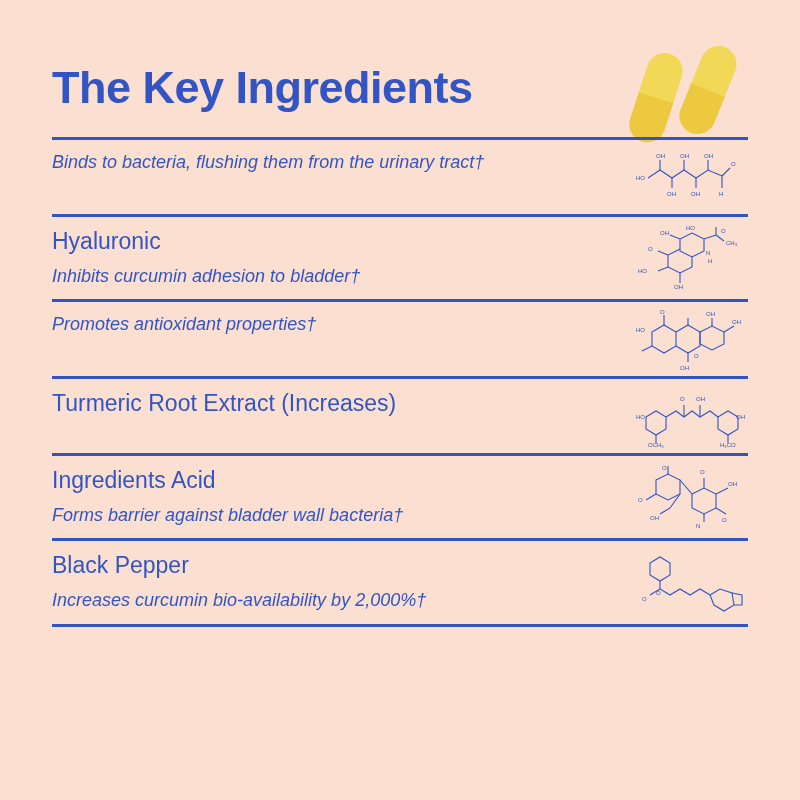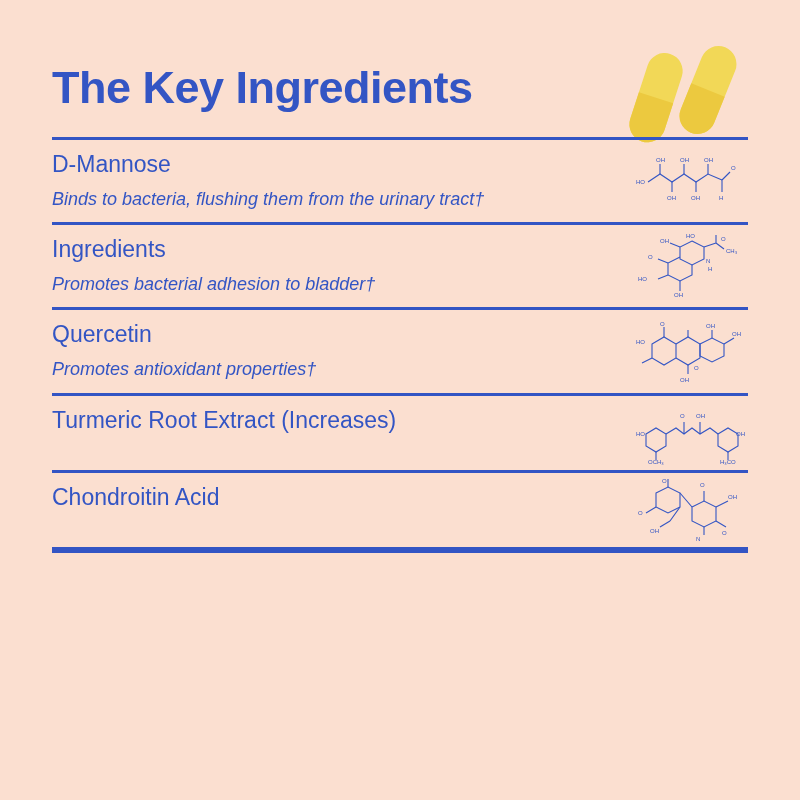--- a/index.html
+++ b/index.html
@@ -96,21 +96,20 @@
     </svg>
   </div>
 
   <h1 class="title">The Key Ingredients</h1>
 
   <div class="list">
 
     <div class="rule"></div>
 
     <div class="row">
-      <p class="ing-name">D-Mannose</p>
       <p class="ing-desc">Binds to bacteria, flushing them from the urinary tract†</p>
       <div class="struct">
         <svg width="112" height="66" viewBox="0 0 112 66">
           <g fill="none" stroke="#3355c4" stroke-width="1.1">
             <path d="M12 34 L24 26 L36 34 L48 26 L60 34 L72 26 L86 32"></path>
             <path d="M24 26 L24 16 M48 26 L48 16 M72 26 L72 16"></path>
             <path d="M36 34 L36 44 M60 34 L60 44"></path>
             <path d="M86 32 L94 24 M86 32 L86 44"></path>
           </g>
           <g fill="#3355c4" font-size="6" font-family="'Liberation Sans', sans-serif">
@@ -123,22 +122,22 @@
             <text x="95" y="22">O</text>
             <text x="83" y="52">H</text>
           </g>
         </svg>
       </div>
     </div>
 
     <div class="rule"></div>
 
     <div class="row">
-      <p class="ing-name">Ingredients</p>
-      <p class="ing-desc">Promotes bacterial adhesion to bladder†</p>
+      <p class="ing-name">Hyaluronic</p>
+      <p class="ing-desc">Inhibits curcumin adhesion to bladder†</p>
       <div class="struct">
         <svg width="112" height="66" viewBox="0 0 112 66">
           <g fill="none" stroke="#3355c4" stroke-width="1.1">
             <path d="M56 8 L68 14 L68 26 L56 32 L44 26 L44 14 Z"></path>
             <path d="M56 32 L56 42 L44 48 L32 42 L32 30 L44 24"></path>
             <path d="M68 14 L80 10 M80 10 L88 16 M80 10 L80 2"></path>
             <path d="M32 42 L22 46 M44 48 L44 58 M32 30 L22 26"></path>
             <path d="M44 14 L34 10"></path>
           </g>
           <g fill="#3355c4" font-size="6" font-family="'Liberation Sans', sans-serif">
@@ -152,21 +151,20 @@
             <text x="12" y="26">O</text>
             <text x="24" y="10">OH</text>
           </g>
         </svg>
       </div>
     </div>
 
     <div class="rule"></div>
 
     <div class="row">
-      <p class="ing-name">Quercetin</p>
       <p class="ing-desc">Promotes antioxidant properties†</p>
       <div class="struct">
         <svg width="112" height="66" viewBox="0 0 112 66">
           <g fill="none" stroke="#3355c4" stroke-width="1.1">
             <path d="M16 26 L28 19 L40 26 L40 40 L28 47 L16 40 Z"></path>
             <path d="M40 26 L52 19 L64 26 L64 40 L52 47 L40 40"></path>
             <path d="M64 26 L76 20 L88 26 L88 38 L76 44 L64 38 Z"></path>
             <path d="M28 19 L28 9 M16 40 L6 45 M52 47 L52 56 M52 19 L52 12"></path>
             <path d="M88 26 L98 20 M76 20 L76 12"></path>
           </g>
@@ -203,21 +201,22 @@
             <text x="12" y="64">OCH₃</text>
             <text x="84" y="64">H₃CO</text>
           </g>
         </svg>
       </div>
     </div>
 
     <div class="rule"></div>
 
     <div class="row">
-      <p class="ing-name">Chondroitin Acid</p>
+      <p class="ing-name">Ingredients Acid</p>
+      <p class="ing-desc">Forms barrier against bladder wall bacteria†</p>
       <div class="struct">
         <svg width="112" height="66" viewBox="0 0 112 66">
           <g fill="none" stroke="#3355c4" stroke-width="1.1">
             <path d="M20 16 L32 10 L44 16 L44 30 L32 36 L20 30 Z"></path>
             <path d="M56 30 L68 24 L80 30 L80 44 L68 50 L56 44 Z"></path>
             <path d="M44 16 L56 30 M44 30 L34 44 M80 30 L92 24 M80 44 L90 50"></path>
             <path d="M32 10 L32 2 M20 30 L10 36 M68 24 L68 14 M68 50 L68 58"></path>
             <path d="M34 44 L24 50"></path>
           </g>
           <g fill="#3355c4" font-size="6" font-family="'Liberation Sans', sans-serif">
@@ -228,17 +227,36 @@
             <text x="60" y="64">N</text>
             <text x="86" y="58">O</text>
             <text x="26" y="6">O</text>
           </g>
         </svg>
       </div>
     </div>
 
     <div class="rule"></div>
 
+    <div class="row">
+      <p class="ing-name">Black Pepper</p>
+      <p class="ing-desc">Increases curcumin bio-availability by 2,000%†</p>
+      <div class="struct">
+        <svg width="112" height="66" viewBox="0 0 112 66">
+          <g fill="none" stroke="#3355c4" stroke-width="1.1">
+            <path d="M14 14 L24 8 L34 14 L34 26 L24 32 L14 26 Z"></path>
+            <path d="M24 32 L24 40 L34 46 L44 40 L54 46 L64 40 L74 46"></path>
+            <path d="M24 40 L14 46"></path>
+            <path d="M74 46 L84 40 L96 44 L98 56 L88 62 L78 56 Z"></path>
+            <path d="M96 44 L106 46 L106 56 L98 56"></path>
+          </g>
+          <g fill="#3355c4" font-size="6" font-family="'Liberation Sans', sans-serif">
+            <text x="20" y="46">O</text>
+            <text x="6" y="52">O</text>
+          </g>
+        </svg>
+      </div>
+    </div>
 
     <div class="rule"></div>
 
   </div>
 </div>
 
 </body></html>

